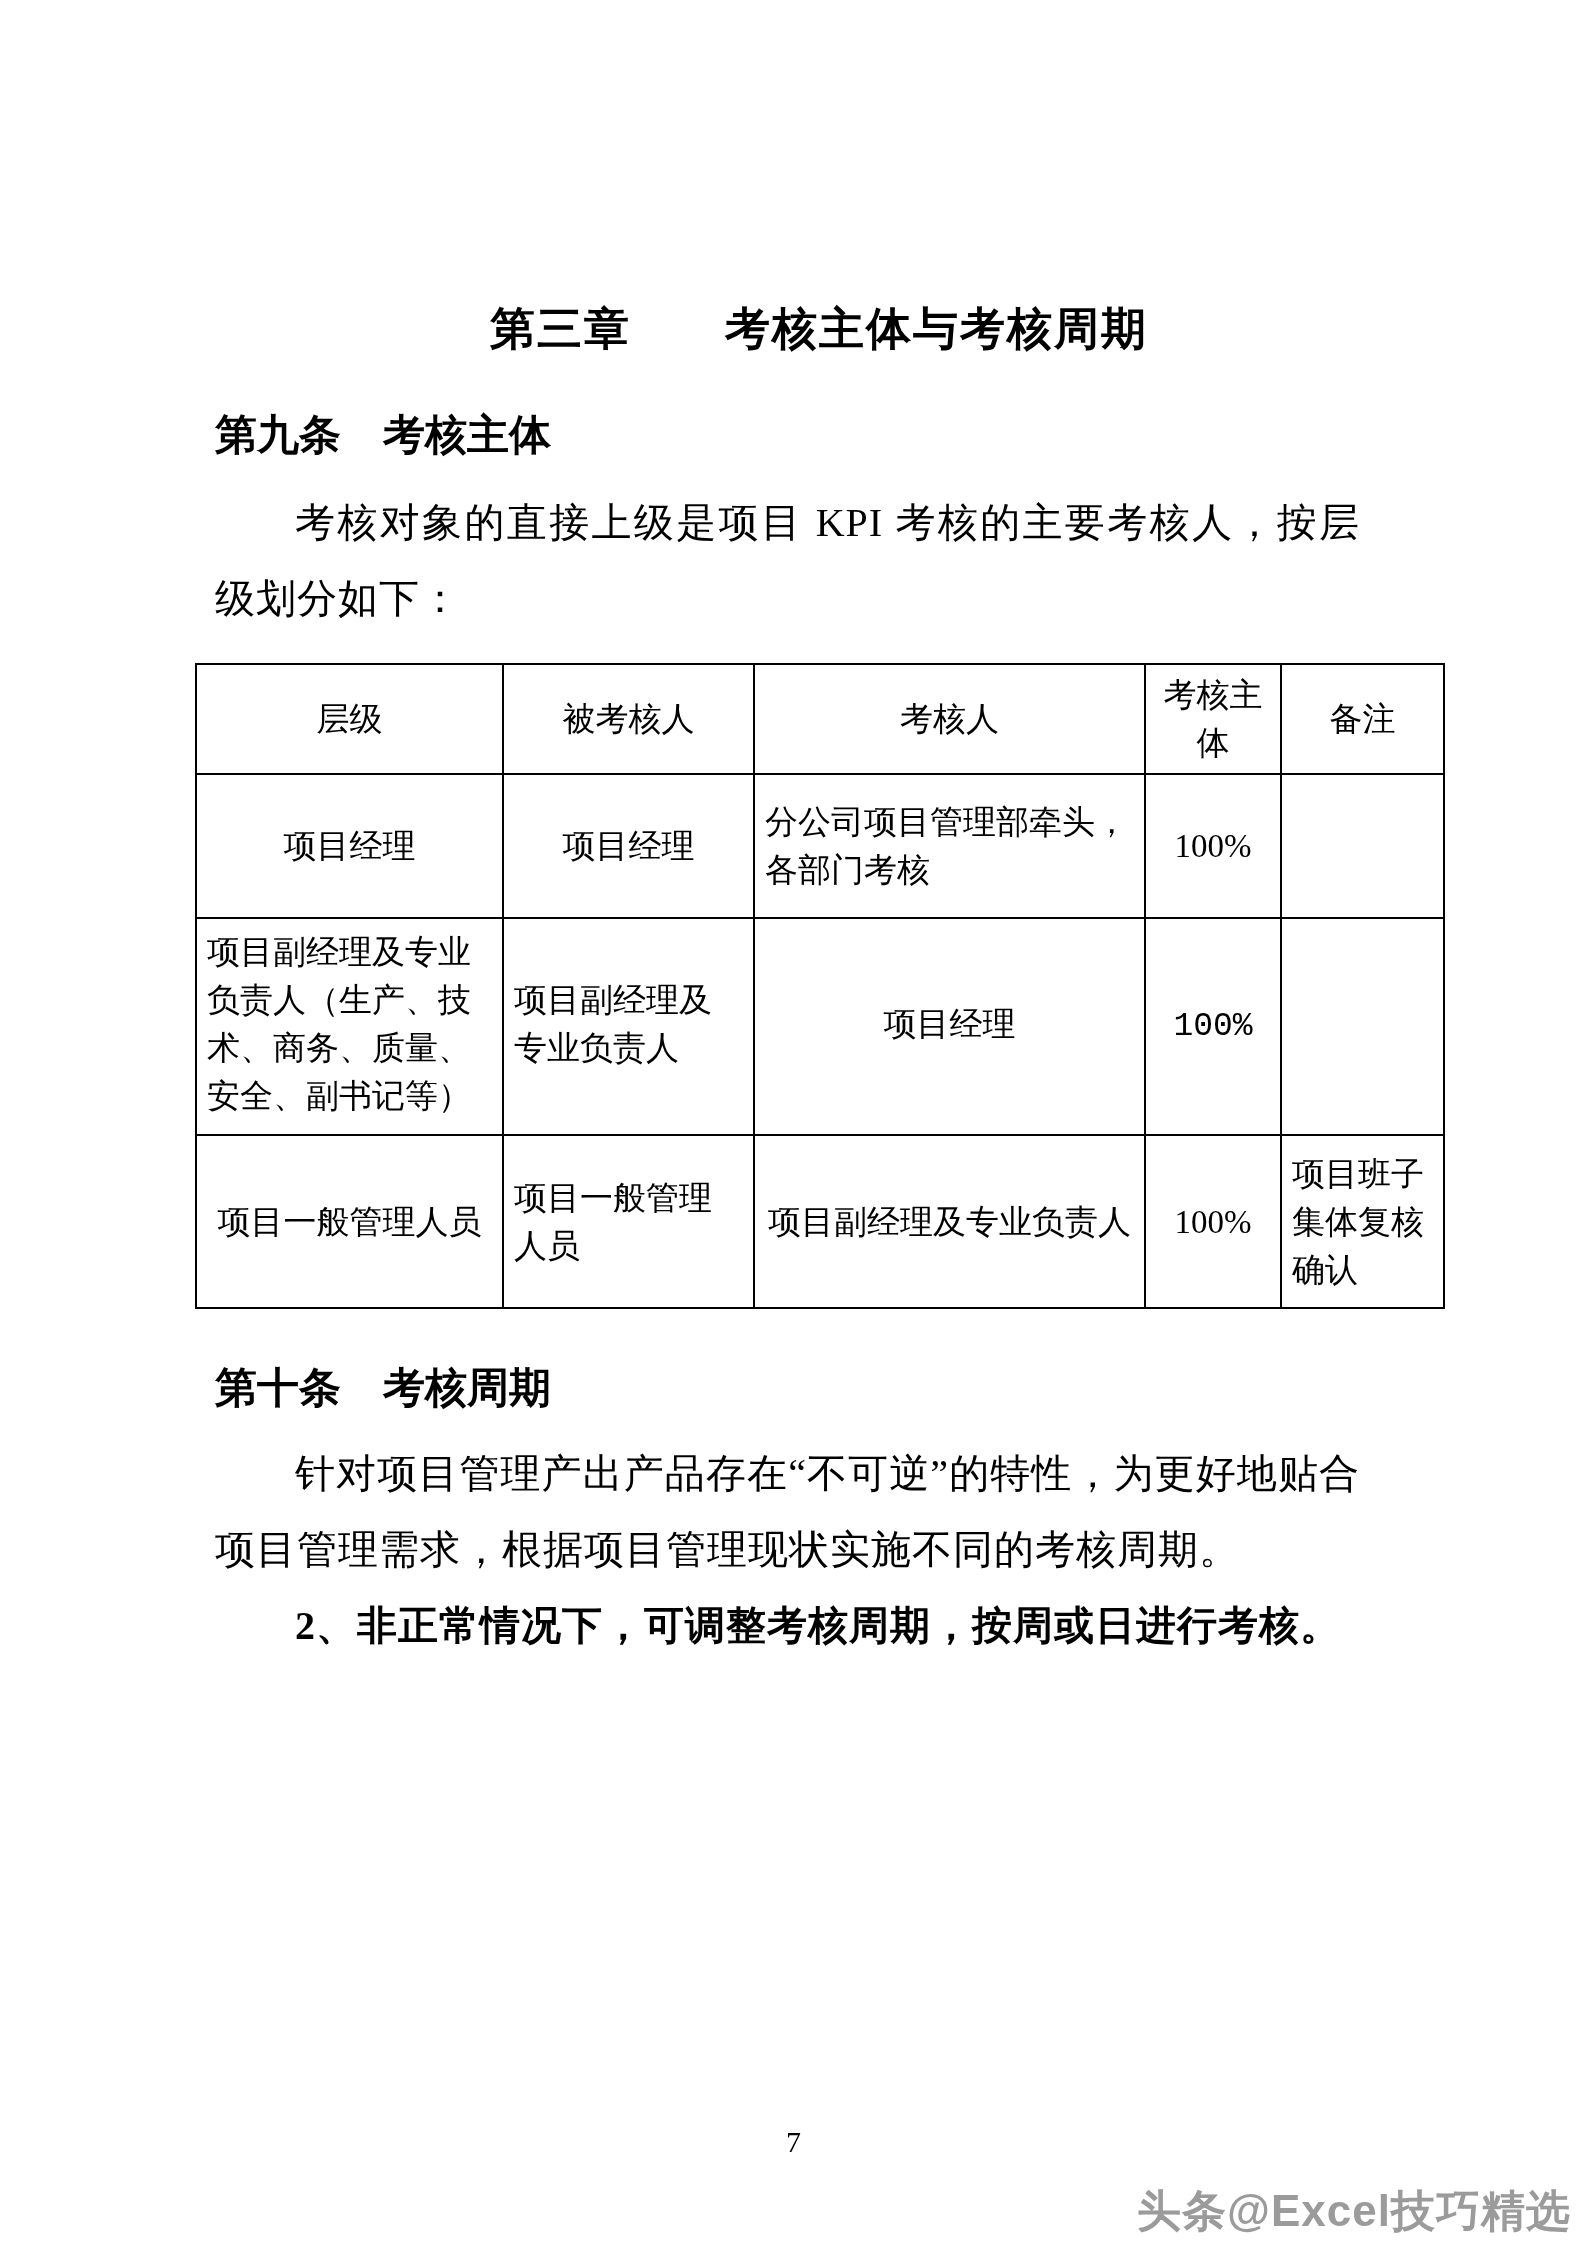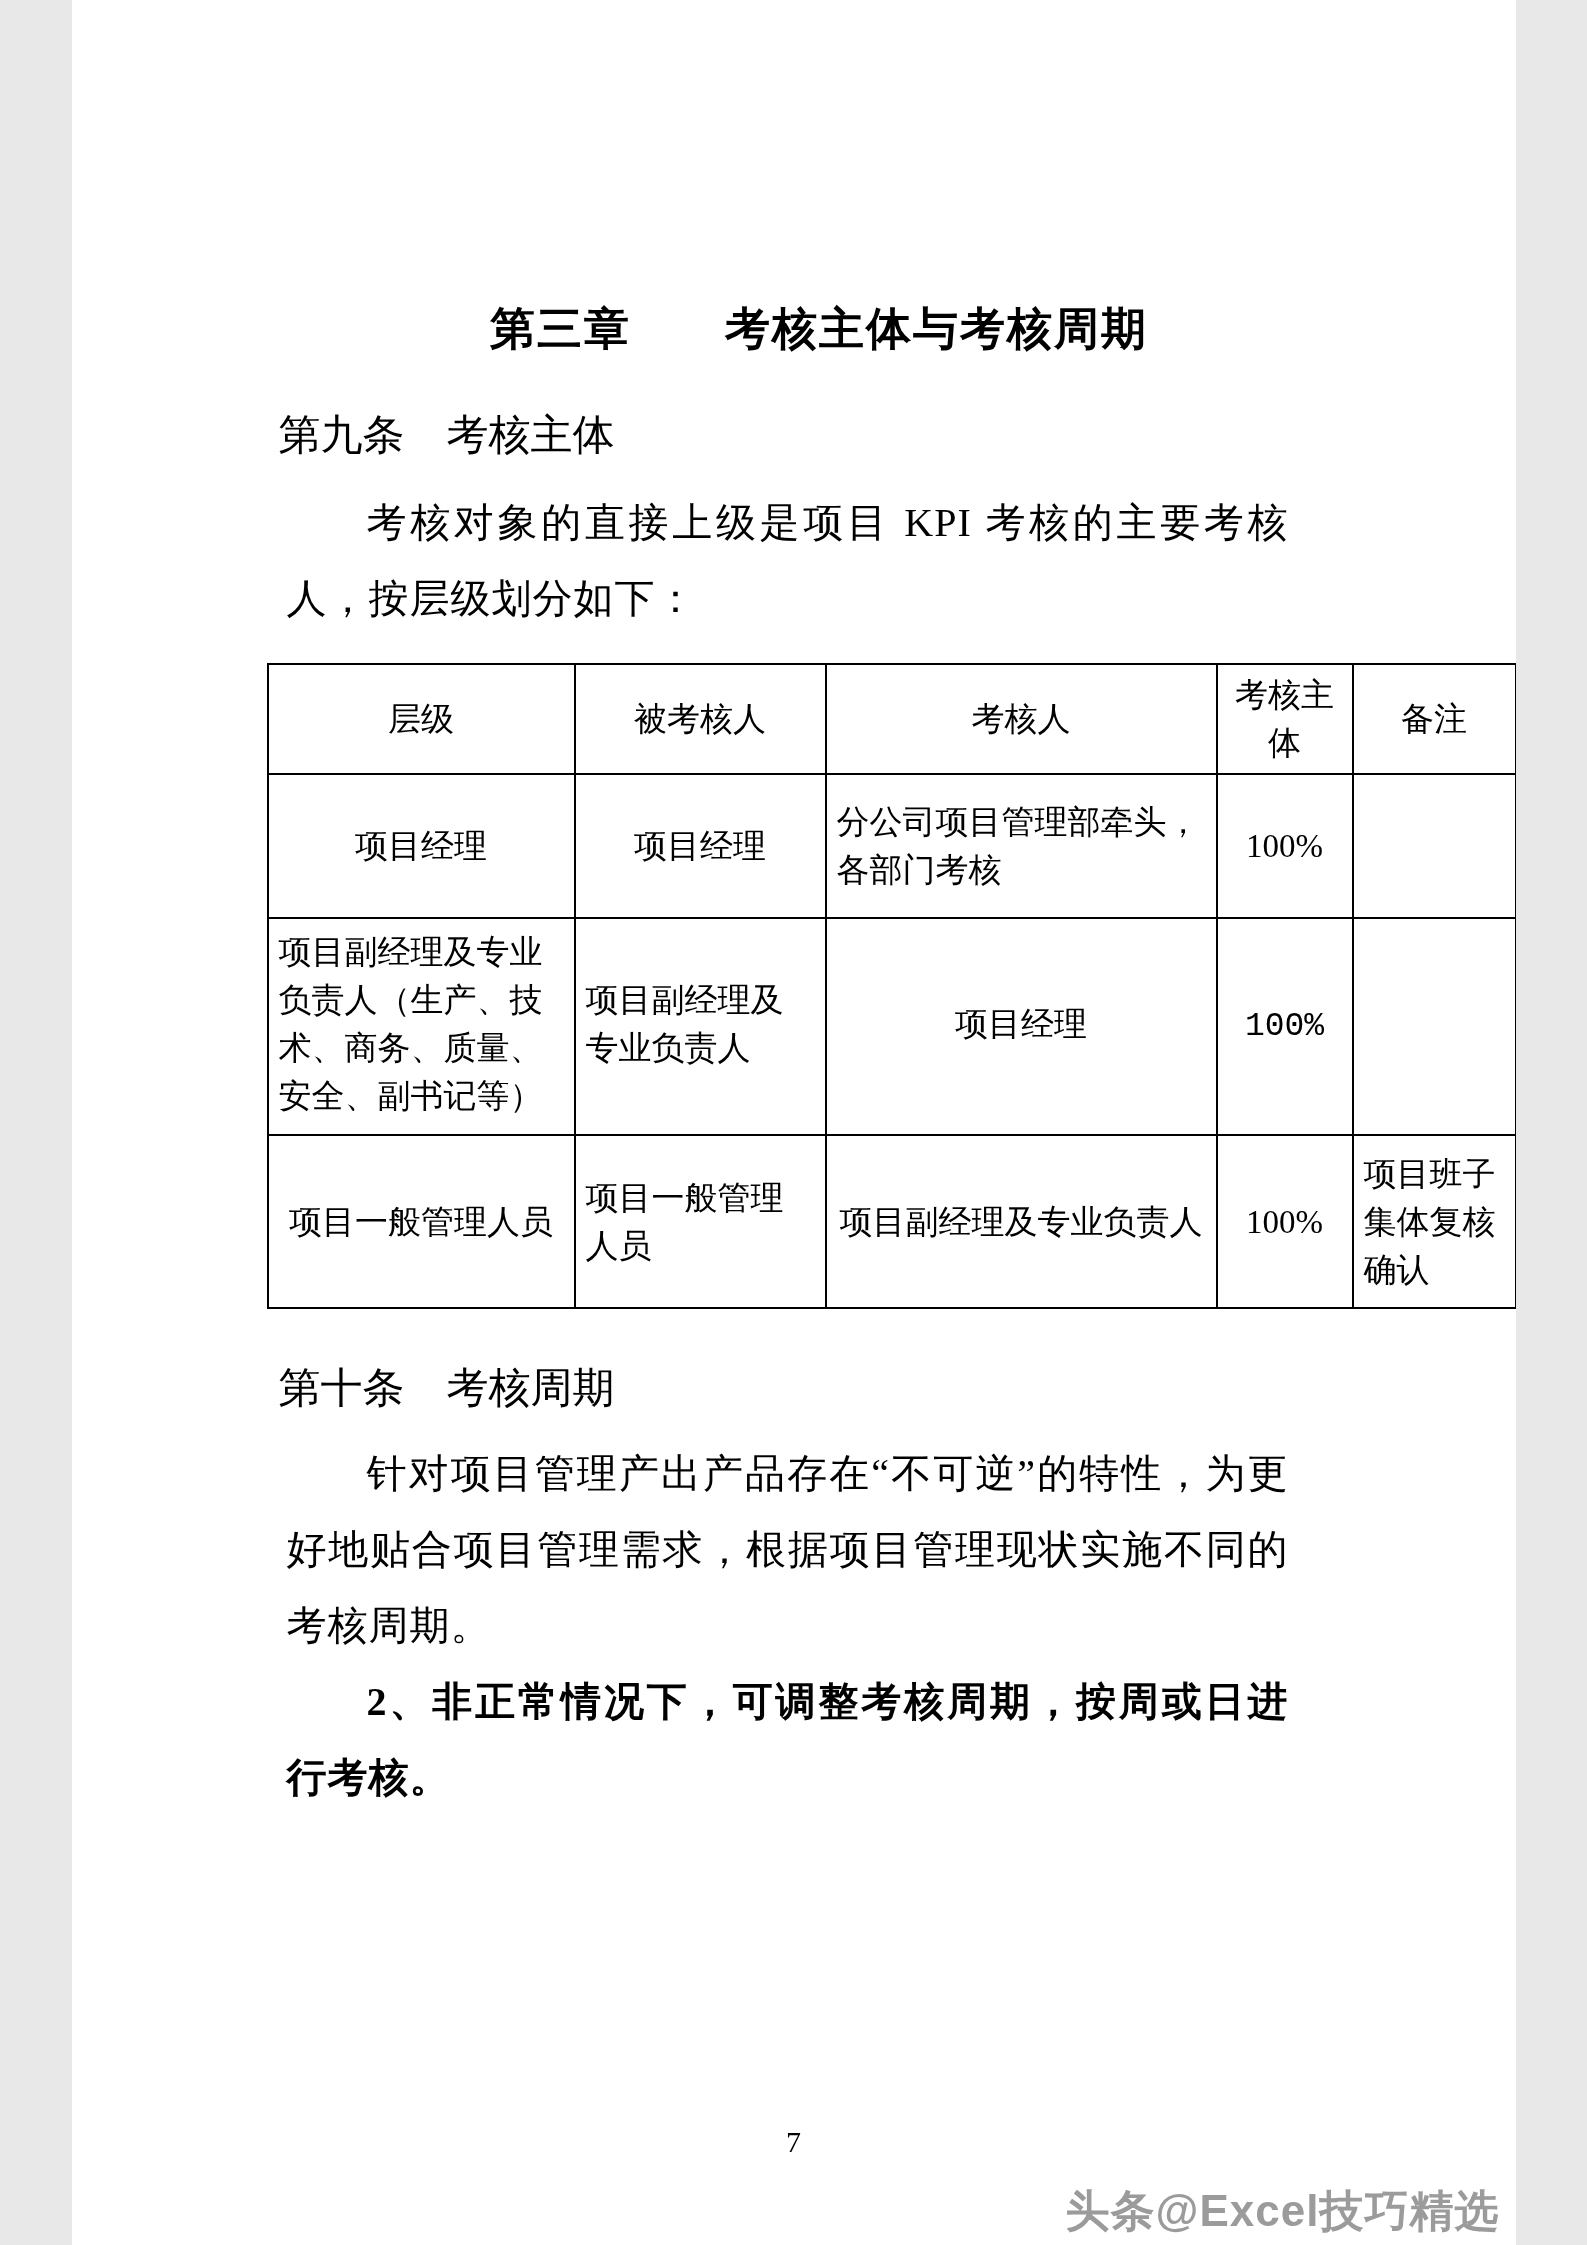--- a/index.html
+++ b/index.html
@@ -1,41 +1,41 @@
 <!DOCTYPE html>
 <html><head>
 <meta charset="utf-8">
 <style>
   * { margin: 0; padding: 0; box-sizing: border-box; }
   html, body { background: #e8e8e8; }
   .page {
-    width: 1444px;
+    width: 1587px;
     height: 2245px;
     margin: 0 auto;
     background: #ffffff;
     position: relative;
     overflow: hidden;
     font-family: "Liberation Serif", "DejaVu Serif", serif;
     color: #000000;
   }
   .content {
     padding: 300px 144px 0 195px;
   }
   .doc-title {
     text-align: center;
     font-size: 45px;
     font-weight: bold;
     letter-spacing: 2px;
     line-height: 58px;
   }
   .section-heading {
     font-size: 42px;
-    font-weight: normal;
+    font-weight: bold;
     line-height: 55px;
-    margin-left: 12px;
+    margin-left: 20px;
   }
   .h9 { margin-top: 50px; }
   .h10 { margin-top: 52px; }
   .para {
     font-size: 40px;
     line-height: 76px;
     text-align: justify;
     text-indent: 80px;
     margin-left: 20px;
     margin-right: 83px;

